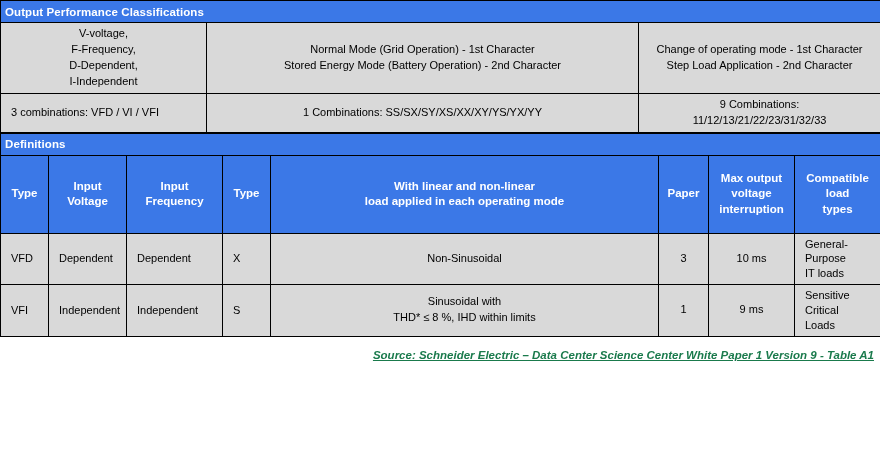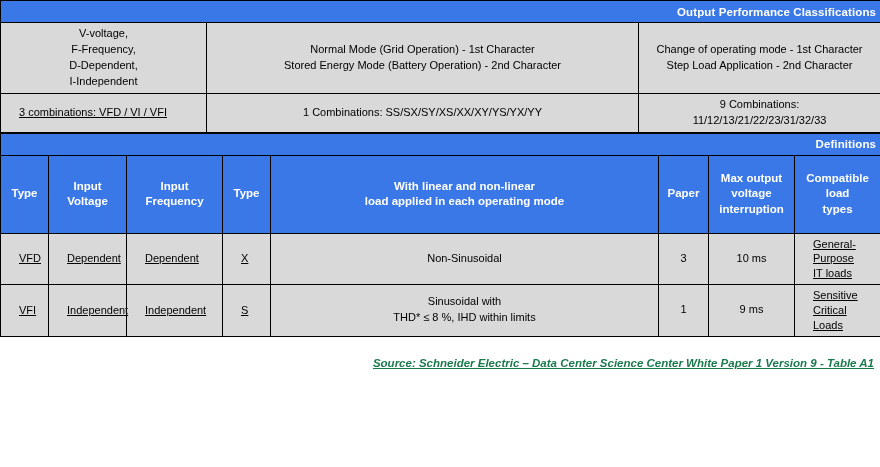--- a/index.html
+++ b/index.html
@@ -29,21 +29,21 @@
   td, th {
     border: 1px solid #000000;
     padding: 3px 4px;
     vertical-align: middle;
     font-weight: normal;
   }
   .band {
     background: #3b78e7;
     color: #ffffff;
     font-weight: bold;
-    text-align: right;
+    text-align: left;
     font-size: 11.5px;
     letter-spacing: 0.1px;
   }
   .hdr {
     background: #3b78e7;
     color: #ffffff;
     font-weight: bold;
     text-align: center;
     font-size: 11.5px;
     line-height: 1.35;
@@ -52,36 +52,35 @@
     background: #d9d9d9;
     text-align: center;
     font-size: 11px;
     line-height: 1.45;
   }
   .cellgrey-left {
     background: #d9d9d9;
     text-align: left;
     font-size: 11px;
     line-height: 1.35;
-    padding-left: 18px;
-    text-decoration: underline;
+    padding-left: 10px;
   }
   .cellgrey-combo {
     background: #d9d9d9;
     text-align: center;
     font-size: 11px;
     line-height: 1.45;
   }
   .tall2 { height: 54px; }
   .tall3 { height: 38px; }
   .bandrow { height: 22px; }
   .defhdr { height: 78px; }
   .datarow { height: 44px; }
   .src {
-    margin-top: 20px;
+    margin-top: 12px;
     width: 880px;
     text-align: right;
     padding-right: 6px;
     box-sizing: border-box;
     font-size: 11.5px;
     font-style: italic;
     font-weight: bold;
   }
   .src a {
     color: #1a7a4c;

